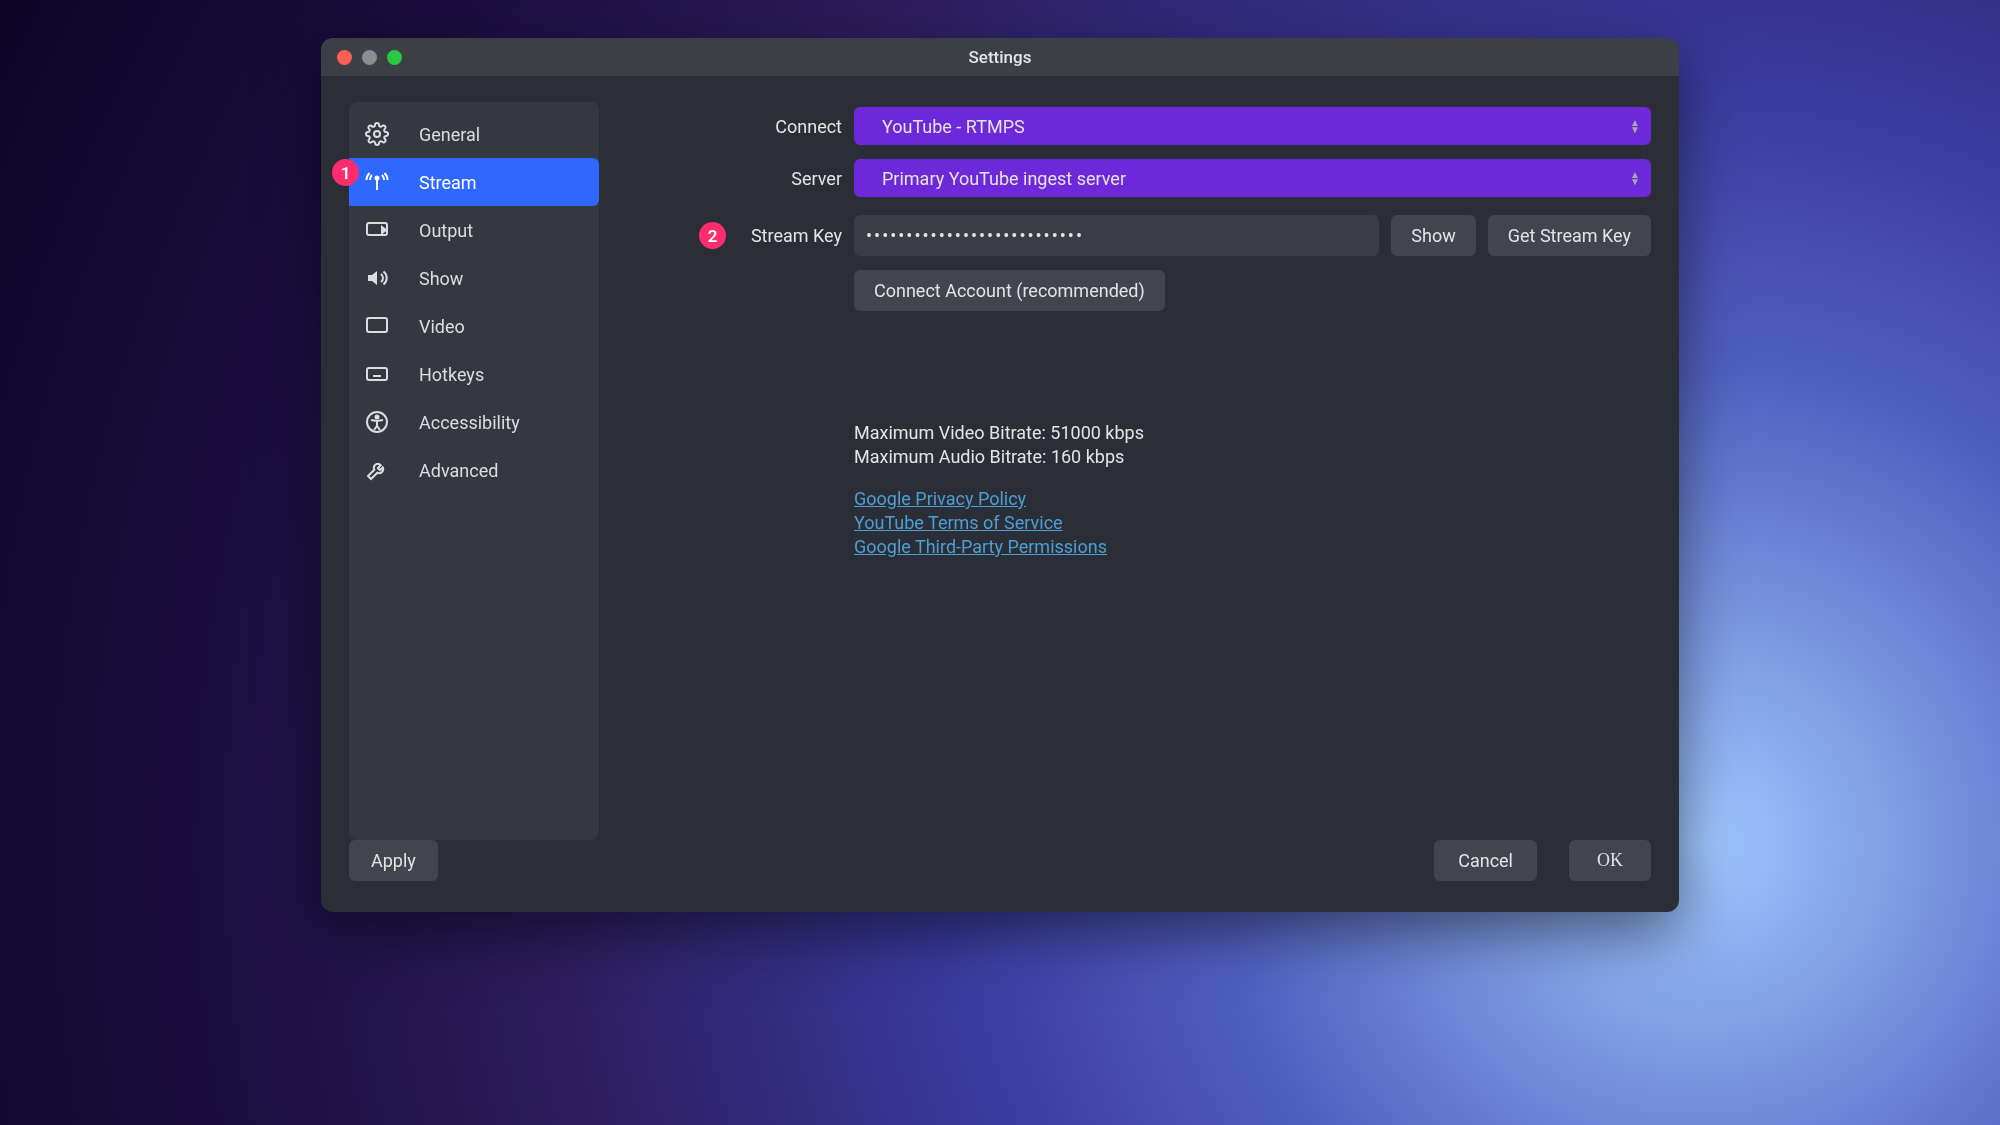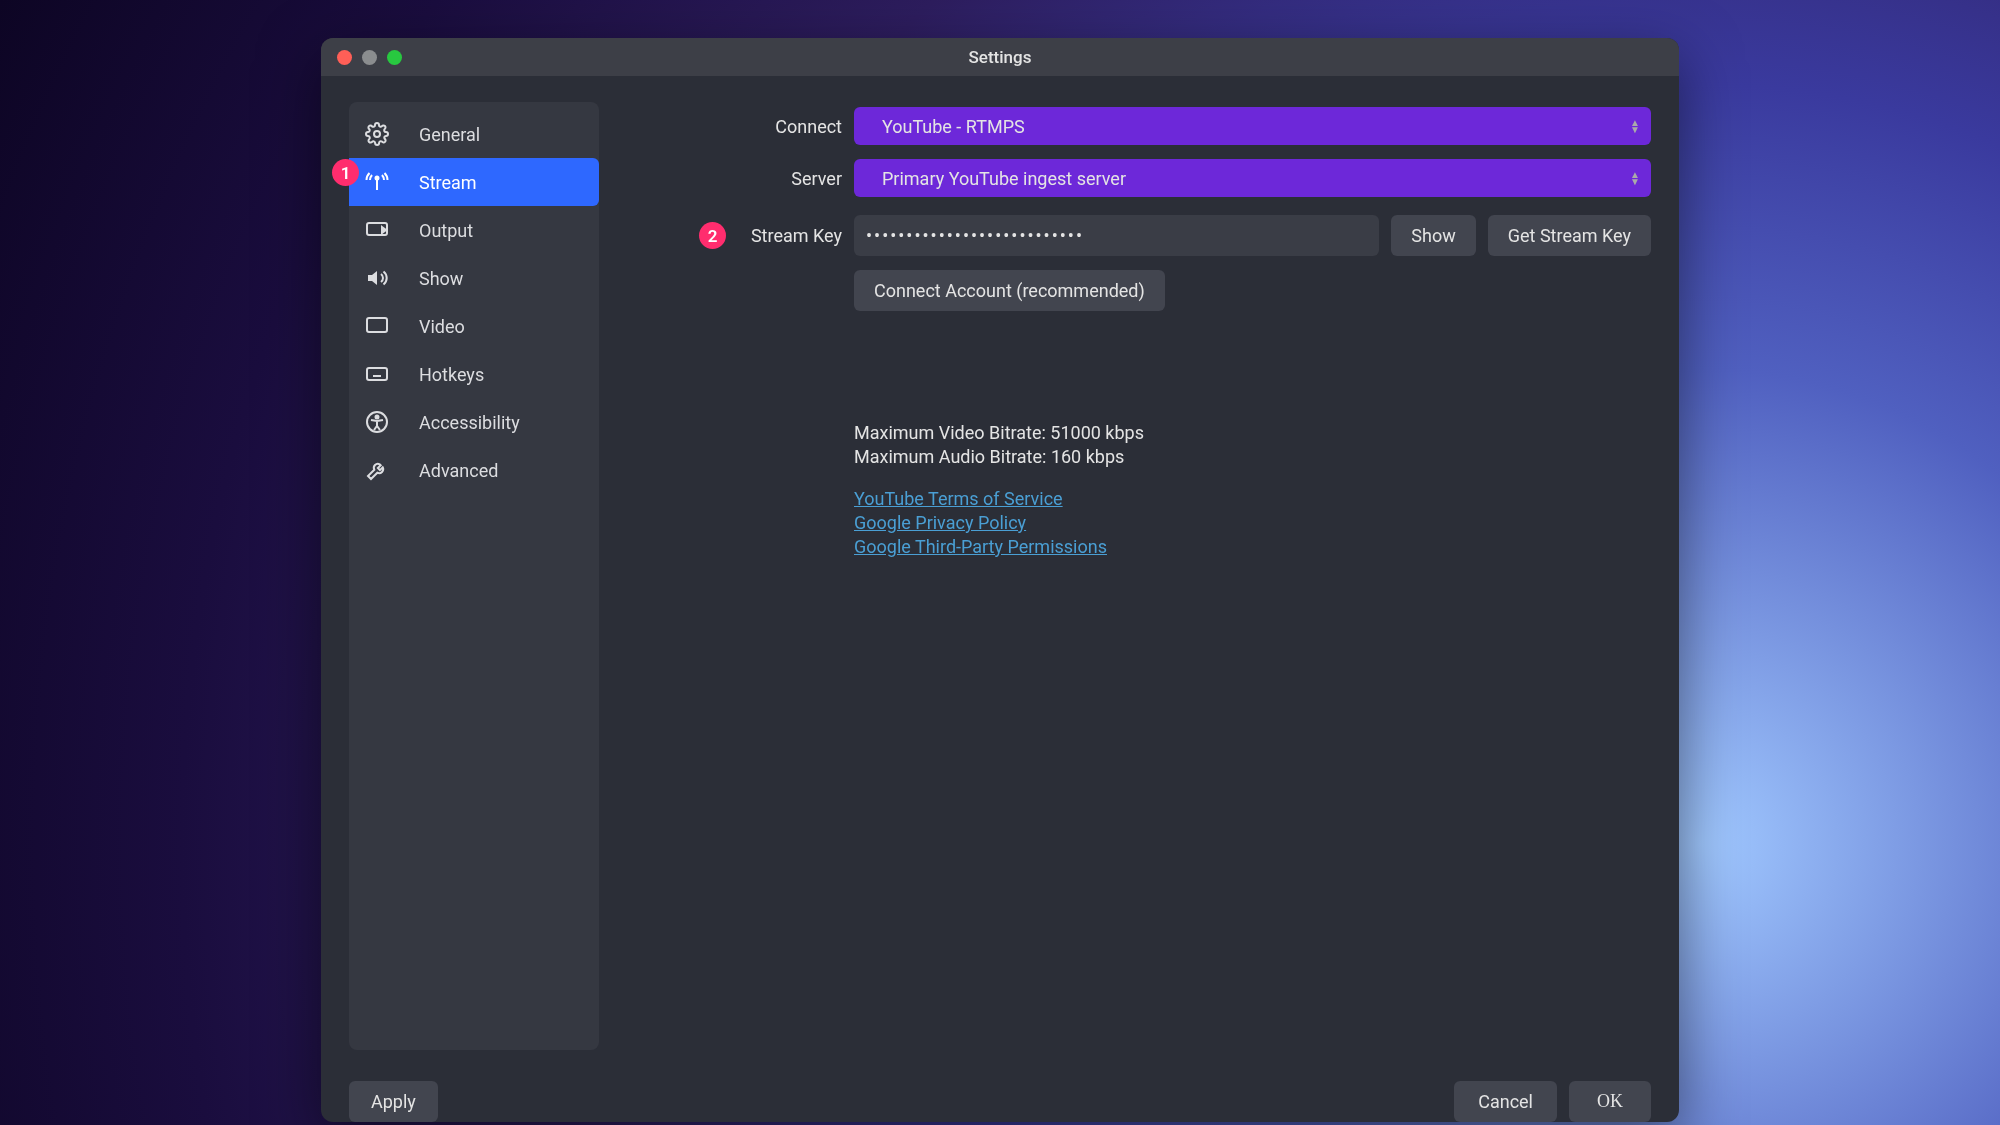--- a/index.html
+++ b/index.html
@@ -2,21 +2,21 @@
 <html><head>
 <meta charset="utf-8">
 <style>
   * { margin:0; padding:0; box-sizing:border-box; font-family:-apple-system,BlinkMacSystemFont,"Segoe UI",Roboto,sans-serif; }
   body {
     width:2000px; height:1125px;
     background:radial-gradient(circle at 85% 75%, #a0c8ff 0%, #5060c0 25%, #3a3a9e 40%, #2d1d5e 60%, #1a0d3e 80%, #0d0524 100%);
     display:flex; align-items:flex-start; justify-content:center; padding-top:38px; overflow:hidden;
   }
   .window {
-    width:1358px; height:1084px;
+    width:1358px; height:874px;
     background:#2b2e37; border-radius:12px; overflow:hidden;
     box-shadow:0 20px 60px rgba(0,0,0,0.5);
     display:flex; flex-direction:column;
   }
   .titlebar { height:38px; background:#3d3f47; display:flex; align-items:center; position:relative; }
   .traffic { position:absolute; left:16px; display:flex; gap:10px; }
   .dot { width:15px; height:15px; border-radius:50%; }
   .dot.red{background:#ff5f57;} .dot.yellow{background:#8b8d8f;} .dot.green{background:#28c840;}
   .title { width:100%; text-align:center; color:#e4e4e4; font-size:17px; font-weight:500; }
   .body { flex:1; display:flex; flex-direction:column; }
@@ -37,21 +37,21 @@
   .input-field { height:41px; background:#3a3d46; border-radius:6px; color:#e4e4e4; font-size:18px; padding:0 12px; display:flex; align-items:center; letter-spacing:2px; }
   .btn { height:41px; padding:0 20px; background:#42454f; border-radius:6px; color:#e4e4e4; font-size:18px; display:flex; align-items:center; justify-content:center; cursor:pointer; border:none; white-space:nowrap; }
   .key-row { display:flex; gap:12px; flex:1; }
   .key-row .input-field { flex:1; }
   .connect-area { margin-left:235px; margin-top:13px; margin-bottom:110px; }
   .check-row { margin-left:235px; display:flex; align-items:center; gap:10px; color:#e4e4e4; font-size:18px; }
   .checkbox { width:19px; height:19px; border:2px solid #8a8d94; border-radius:3px; background:transparent; }
   .info-lines { margin-left:235px; margin-top:8px; color:#e4e4e4; font-size:18px; line-height:24px; }
   .links { margin-left:235px; margin-top:18px; font-size:18px; line-height:24px; }
   .links a { color:#4a9fd4; text-decoration:underline; cursor:pointer; display:block; }
-  .footer { height:72px; display:flex; align-items:flex-end; padding:0 28px; }
+  .footer { height:72px; display:flex; align-items:flex-start; padding:0 28px;gap:20px; }
   .footer .spacer { flex:1; }
   .badge { position:absolute; width:27px; height:27px; border-radius:50%; background:#ff2d6e; color:#fff; font-size:17px; font-weight:600; display:flex; align-items:center; justify-content:center; z-index:5; }
 </style>
 </head>
 <body>
 
 <div class="window">
   <div class="titlebar">
     <div class="traffic">
       <div class="dot red"></div>
@@ -194,22 +194,22 @@
           <button class="btn">Connect Account (recommended)</button>
         </div>
 
 
         <div class="info-lines">
           <div>Maximum Video Bitrate: 51000 kbps</div>
           <div>Maximum Audio Bitrate: 160 kbps</div>
         </div>
 
         <div class="links">
+          <a>Google Privacy Policy</a>
           <a>YouTube Terms of Service</a>
-          <a>Google Privacy Policy</a>
           <a>Google Third-Party Permissions</a>
         </div>
       </div>
 
     </div>
 
     <div class="footer">
       <button class="btn" style="padding:0 22px;">Apply</button>
       <div class="spacer"></div>
       <button class="btn" style="padding:0 24px; margin-right:12px;">Cancel</button>

